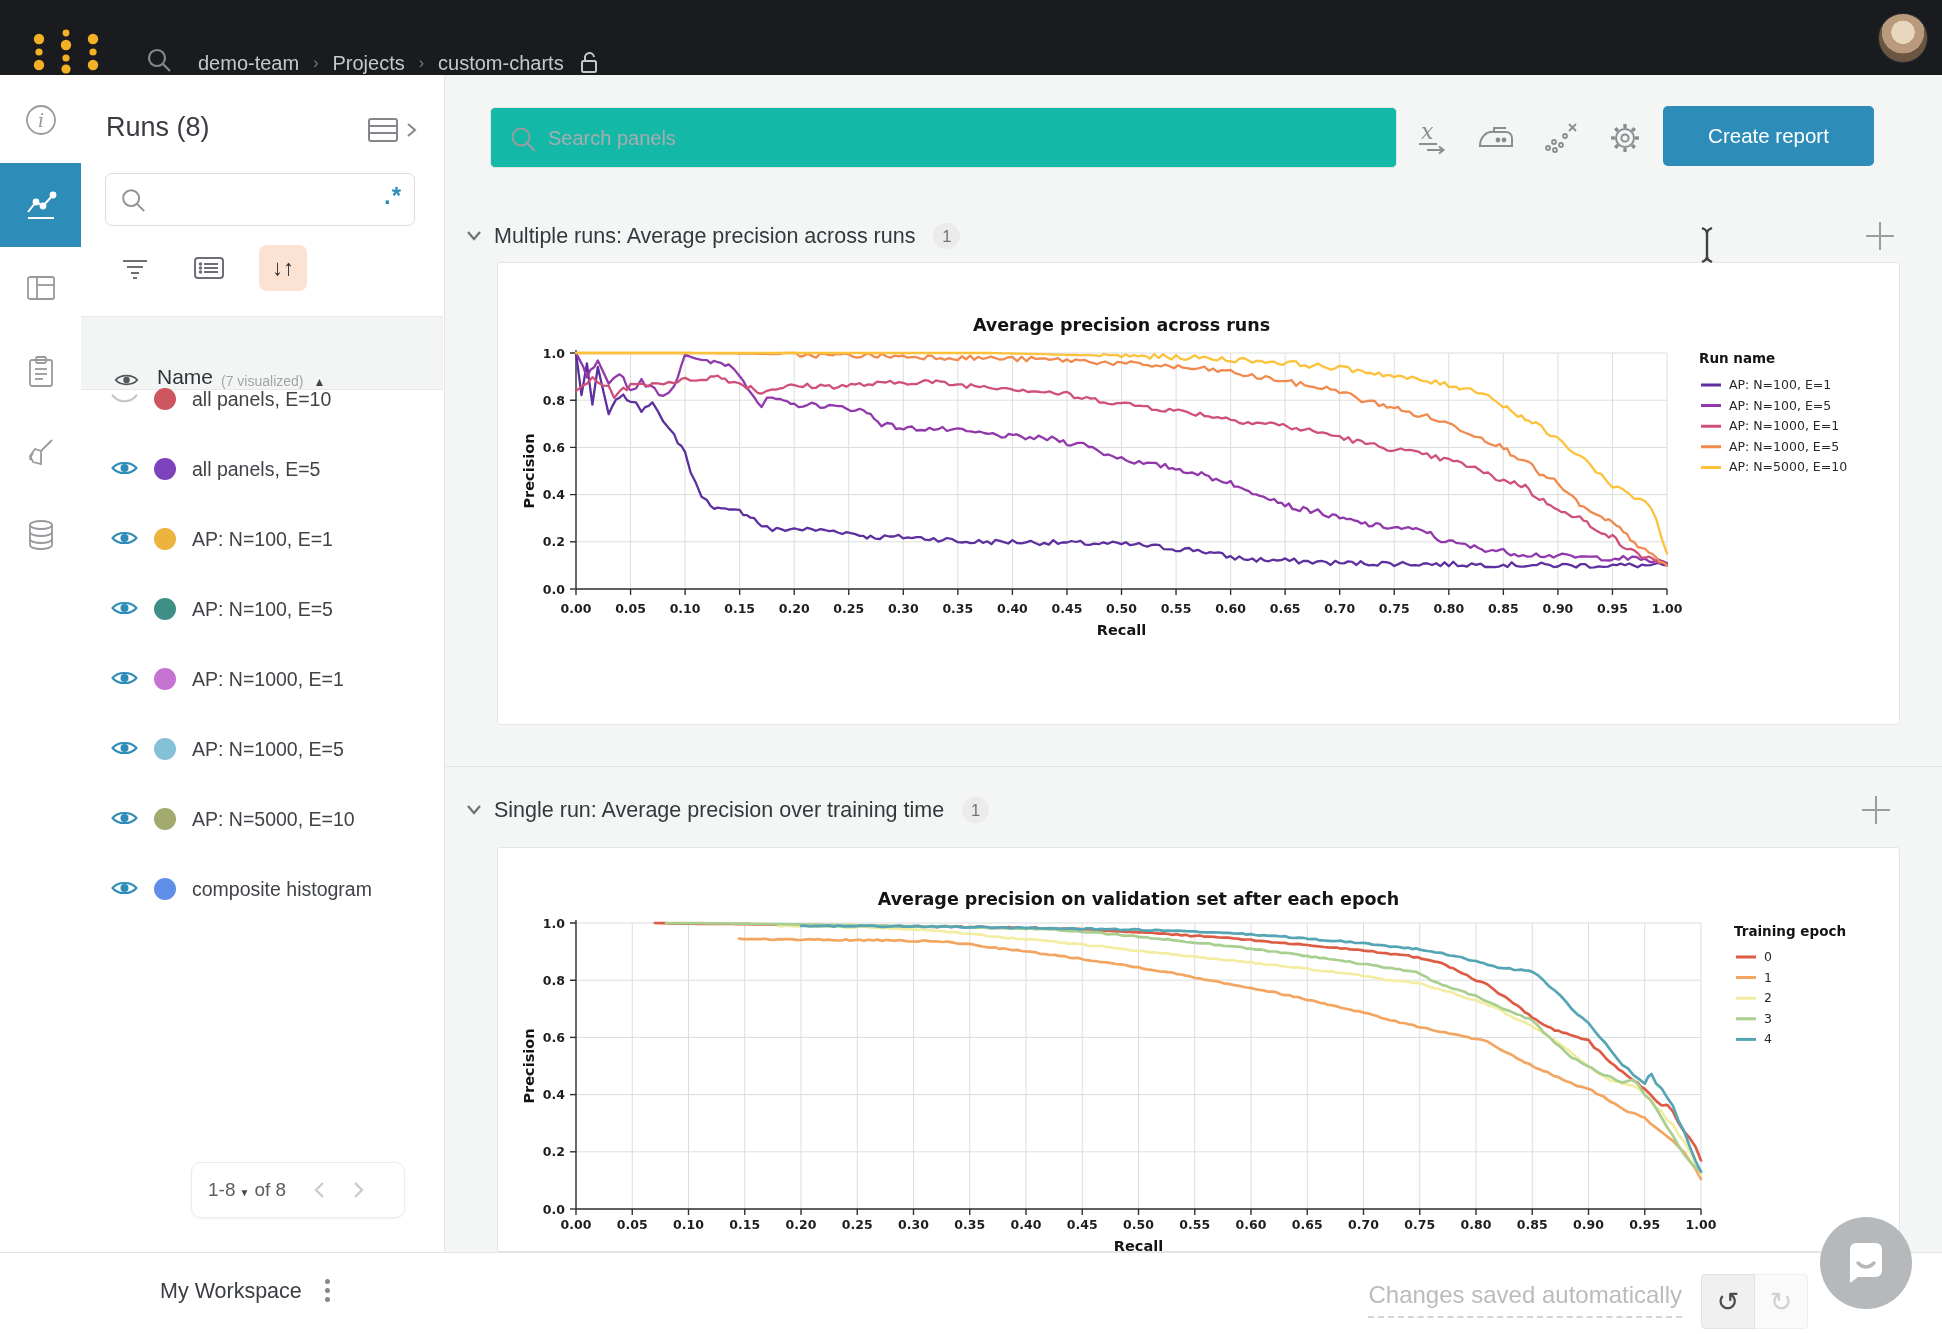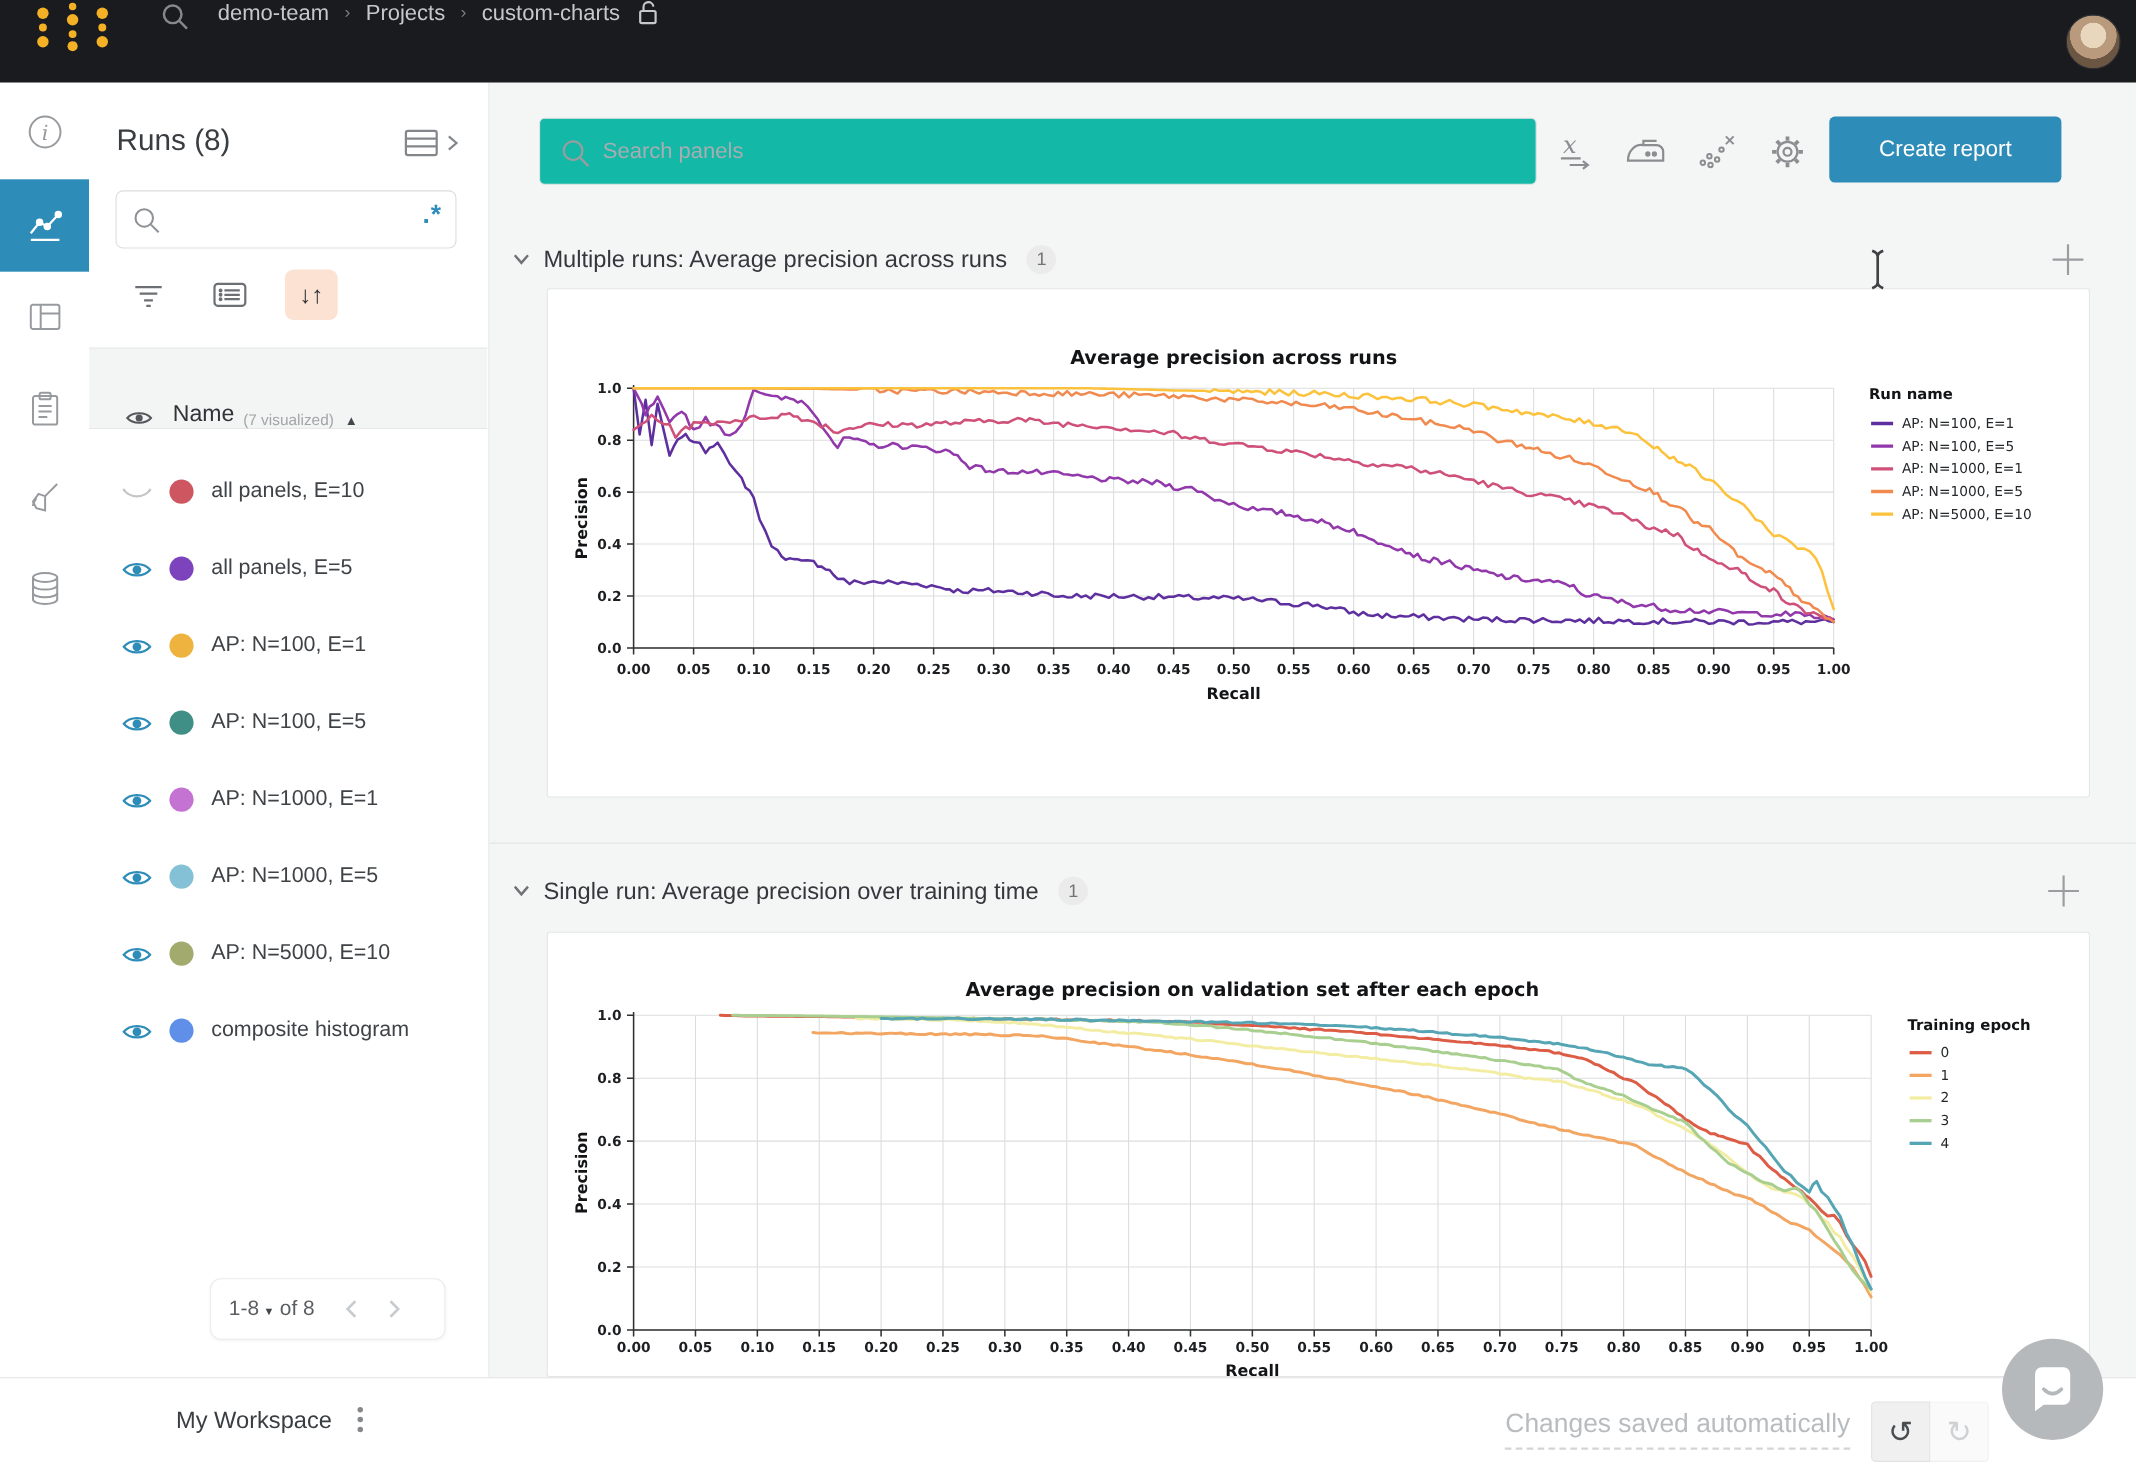--- a/index.html
+++ b/index.html
@@ -1,21 +1,21 @@
 <!DOCTYPE html>
 <html><head>
 <meta charset="utf-8">
 <style>
   html,body{margin:0;padding:0}
   body{width:1942px;height:1334px;position:relative;overflow:hidden;
        font-family:"Liberation Sans",sans-serif;background:#f4f5f5;color:#3a3e42}
   svg{display:block}
   
   .topbar{position:absolute;left:0;top:0;width:1942px;height:75px;background:#191b1f;z-index:30;
-          display:flex;align-items:flex-start}
+          display:flex;align-items:flex-end}
   .crumbs{display:flex;align-items:center;gap:14px;margin-left:24px;font-size:20px;color:#c6c9cc}
   .crumb{cursor:pointer}
   .crumb-sep{color:#787d84;font-size:16px}
   .tb-search{margin-left:38px}
   .avatar{position:absolute;left:1878px;top:13px;width:48px;height:48px;border-radius:50%;
           background:radial-gradient(circle at 50% 38%, #e8d6bd 0 30%, #b99a7c 31% 55%, #6b5643 56% 100%);
           border:1px solid #2c2e33}
   
   .rail{position:absolute;left:0;top:75px;width:81px;height:1259px;background:#fff;border-right:1px solid #ededee;z-index:10}
   .rail-item{position:absolute;left:0;width:81px;height:66px;display:flex;align-items:center;justify-content:center;color:#979a9e;cursor:pointer}
@@ -32,21 +32,21 @@
   .tool-btn{width:48px;height:46px;border-radius:8px;display:flex;align-items:center;justify-content:center;color:#6f7control376;cursor:pointer;color:#6c7074}
   .tool-btn.sel{background:#fbe2d2;color:#2c3034}
   .sort-glyph{font-size:22px;color:#2c3034}
   .name-hdr{position:absolute;left:0;top:241px;width:362px;height:72px;background:#f3f4f4;
             border-top:1px solid #e7e8e9;border-bottom:1px solid #e7e8e9;display:flex;align-items:flex-end;cursor:pointer}
   .name-hdr .eye{margin-left:33px;color:#54585c}
   .name-hdr .nm{margin-left:18px;font-size:21px;color:#303438}
   .name-hdr .viz{margin-left:8px;font-size:14px;color:#a3a6a9}
   .name-hdr .caret{margin-left:10px;font-size:12px;color:#43474b}
   #runs-list{position:absolute;left:0;top:313px;width:362px}
-  .run-row{height:70px;display:flex;align-items:flex-end;padding-left:30px;cursor:pointer}
+  .run-row{height:70px;display:flex;align-items:flex-start;padding-left:30px;cursor:pointer}
   .run-row .eye{width:27px;cursor:pointer}
   .run-row .dot{width:22px;height:22px;border-radius:50%;margin:0 16px;flex:none}
   .run-row .lbl{font-size:19.5px;color:#3f4347;white-space:nowrap}
   .pager{position:absolute;left:110px;top:1087px;width:212px;height:54px;background:#fff;border:1px solid #ececec;
          border-radius:10px;box-shadow:0 1px 3px rgba(0,0,0,.05);display:flex;align-items:center;font-size:19px;color:#5a5e62}
   .pager .rng{margin-left:16px}
   .pager .dn{font-size:10px;margin:4px 2px 0 4px;color:#43474b}
   .pager .of{margin-left:3px}
   .pager .pchev{color:#c9cccf;margin-left:26px;cursor:pointer}
   

